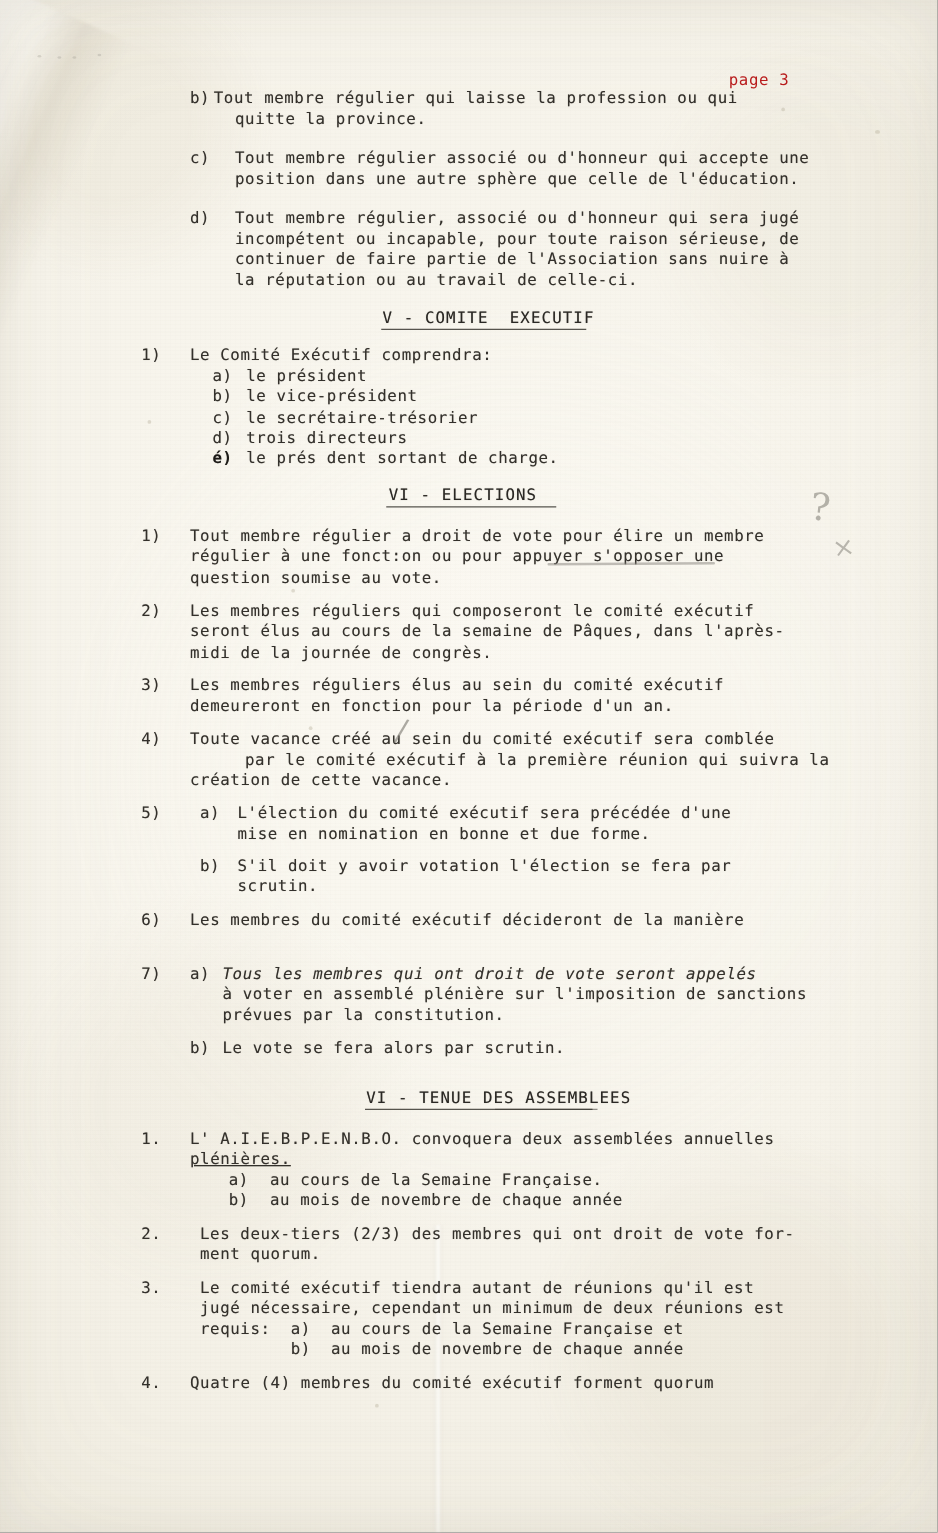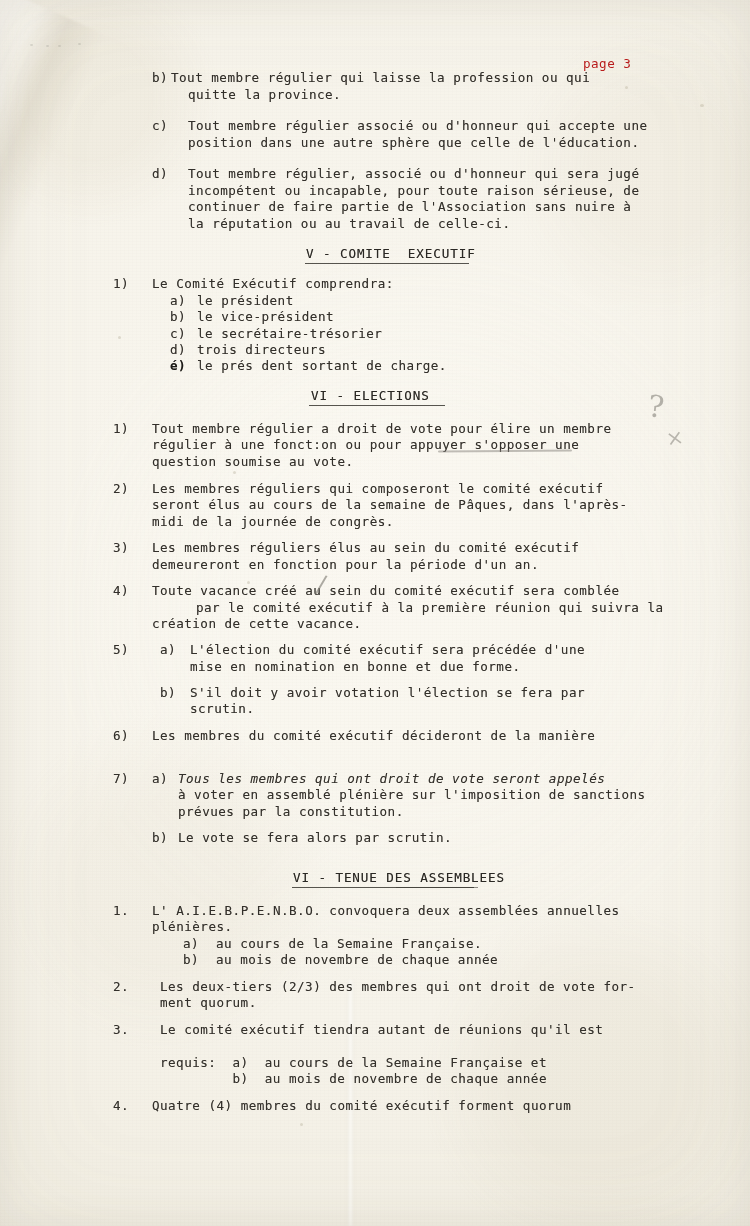--- a/index.html
+++ b/index.html
@@ -271,32 +271,33 @@
 
     <div class="line-block" style="left:152px;top:830px;">b)</div>
     <div class="line-block" style="left:178px;top:830px;text-align:center;">Le vote se fera alors par scrutin.</div>
 
     <div class="heading" style="left:293px;top:870px;">VI - TENUE DES ASSEMBLEES</div>
     <div class="heading-rule" style="left:292px;top:887px;width:182px;"></div>
     <div class="heading-rule soft" style="left:396px;top:887px;width:82px;"></div>
 
     <div class="line-block" style="left:113px;top:903px;">1.</div>
     <div class="line-block" style="left:152px;top:903px;">L' A.I.E.B.P.E.N.B.O. convoquera deux assemblées annuelles</div>
-    <div class="line-block" style="left:152px;top:919px;">plénières.</div>
+    <div class="line-block" style="left:152px;top:919px;text-decoration:underline;">plénières.</div>
     <div class="line-block" style="left:183px;top:936px;">a)</div>
     <div class="line-block" style="left:216px;top:936px;">au cours de la Semaine Française.</div>
     <div class="line-block" style="left:183px;top:952px;">b)</div>
     <div class="line-block" style="left:216px;top:952px;">au mois de novembre de chaque année</div>
 
     <div class="line-block" style="left:113px;top:979px;">2.</div>
     <div class="line-block" style="left:160px;top:979px;">Les deux-tiers (2/3) des membres qui ont droit de vote for-</div>
     <div class="line-block" style="left:160px;top:995px;">ment quorum.</div>
 
     <div class="line-block" style="left:113px;top:1022px;">3.</div>
     <div class="line-block" style="left:160px;top:1022px;">Le comité exécutif tiendra autant de réunions qu'il est</div>
+    <div class="line-block" style="left:160px;top:1038px;">jugé nécessaire, cependant un minimum de deux réunions est</div>
     <div class="line-block" style="left:160px;top:1055px;">requis:  a)  au cours de la Semaine Française et</div>
     <div class="line-block" style="left:160px;top:1071px;">         b)  au mois de novembre de chaque année</div>
 
     <div class="line-block" style="left:113px;top:1098px;">4.</div>
     <div class="line-block" style="left:152px;top:1098px;">Quatre (4) membres du comité exécutif forment quorum</div>
 
   </div>
 
   <div class="pencil pencil-q" style="left:648px;top:392px;">?</div>
 

